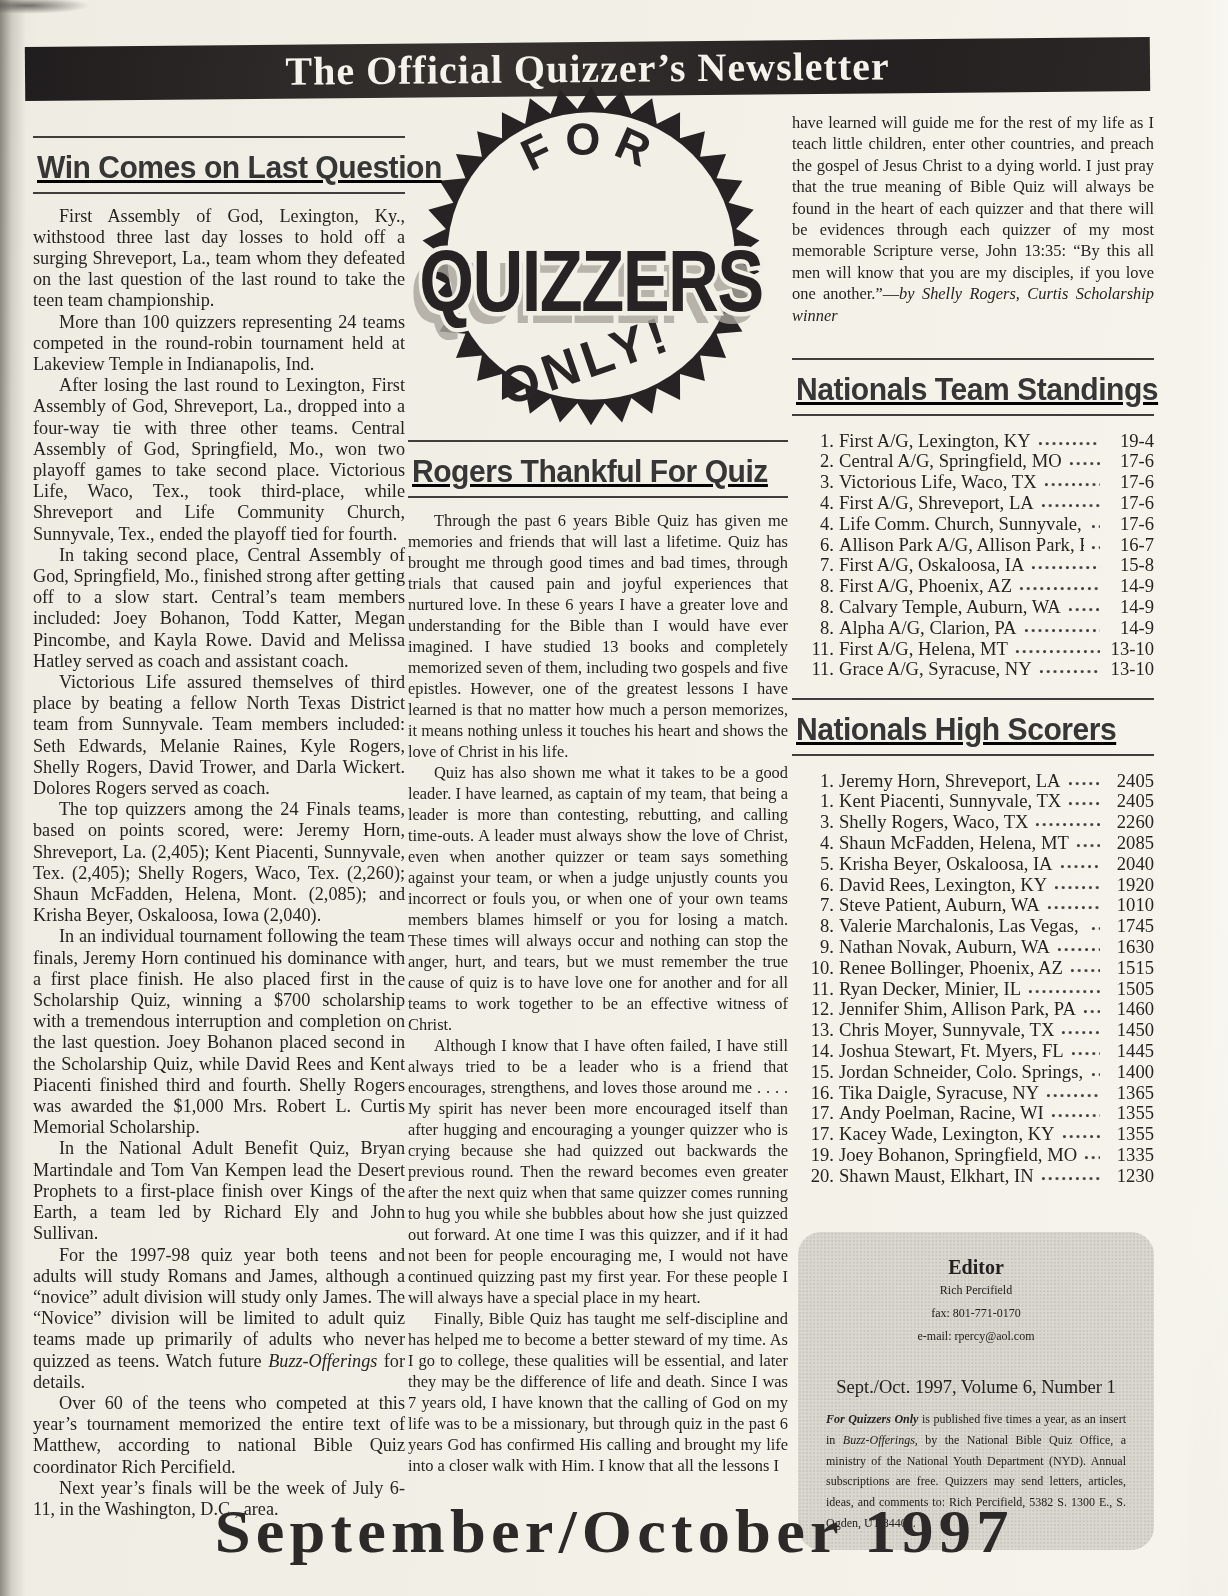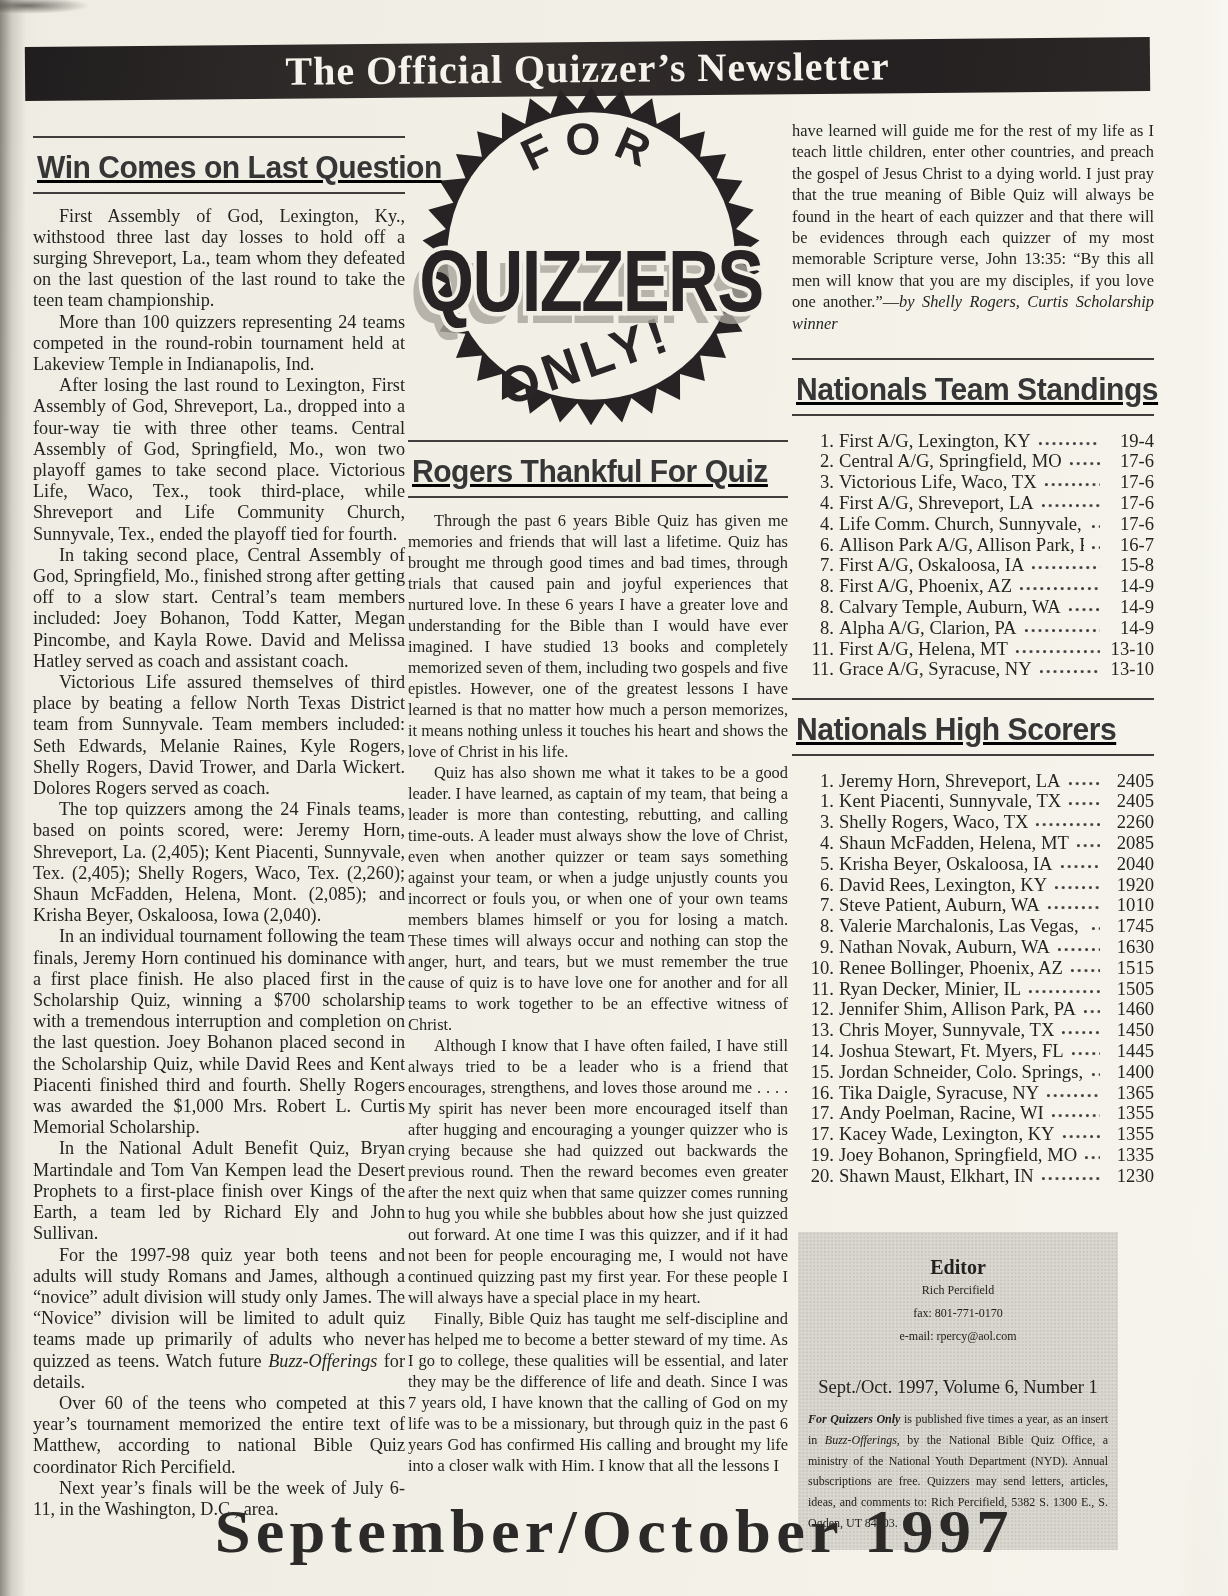--- a/index.html
+++ b/index.html
@@ -31,38 +31,38 @@
   
   .col{position:absolute;}
   .rule-heading{border-top:2px solid #3f3e3c;border-bottom:2px solid #3f3e3c;padding:14px 2px 7px 4px;text-decoration:underline;}
   .rule-heading h2{margin:0;font:bold 31px/1.05 "Liberation Sans","DejaVu Sans",sans-serif;
                    color:#363636;letter-spacing:-0.5px;transform:scaleX(.97);transform-origin:left;white-space:nowrap;}
   .body-text{margin-top:12px;color:#242422;text-align:justify;hyphens:auto;-webkit-hyphens:auto;}
   .body-text p{margin:0;text-indent:26px;}
   .no-indent p:first-child{text-indent:0;}
   .t-left .body-text{font-size:18.2px;line-height:21.2px;}
   .t-mid .body-text{font-size:16.4px;line-height:21.0px;}
-  .t-right .body-text{margin-top:8px;font-size:16.4px;line-height:21.4px;}
+  .t-right .body-text{margin-top:0;font-size:16.4px;line-height:21.4px;}
 
   
   .list{margin-top:15px;padding-left:6px;font-size:18.6px;line-height:20.8px;color:#242422;}
   .row{display:flex;align-items:baseline;}
   .rank{flex:none;width:36px;text-align:right;}
   .label{flex:0 1 auto;padding-left:5px;white-space:nowrap;overflow:hidden;}
   .dots{flex:1 0 10px;height:6px;margin:0 6px;align-self:baseline;
         background-image:radial-gradient(circle,#3b3b3b 1.25px,rgba(0,0,0,0) 1.55px);
         background-size:6.8px 6.8px;background-repeat:repeat-x;background-position:0 100%;}
   .value{flex:none;min-width:48px;text-align:right;}
 
   
-  .editor-box{position:absolute;left:798px;top:1232px;width:320px;box-sizing:border-box;
-              padding:24px 10px 16px;color:#22211f;
+  .editor-box{position:absolute;left:798px;top:1232px;width:356px;box-sizing:border-box;
+              padding:24px 28px 16px;color:#22211f;
               background-color:#d9d7cf;
               background-image:radial-gradient(#c7c5bc 0.9px,rgba(0,0,0,0) 1.15px);
-              background-size:3.6px 3.6px;}
+              background-size:3.6px 3.6px;border-radius:23px;}
   .ed-title{text-align:center;font:bold 20px/23px "Liberation Serif",serif;}
   .ed-line{text-align:center;font-size:12px;line-height:23px;}
   .ed-issue{text-align:center;font-size:18.5px;line-height:22px;margin-top:28px;}
   .ed-body{margin-top:11px;font-size:12px;line-height:20.8px;text-align:justify;hyphens:auto;}
 
   
   .footer{position:absolute;left:0;top:1500px;width:1228px;text-align:center;}
   .footer-date{display:inline-block;font:bold 62px/1 "Liberation Serif","DejaVu Serif",serif;
                color:#2b2a28;letter-spacing:5px;transform:scaleX(1.04);}
 </style>

